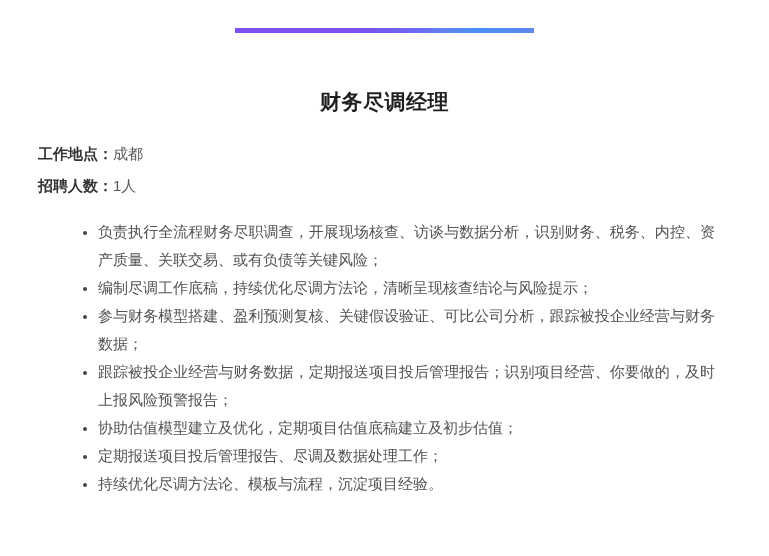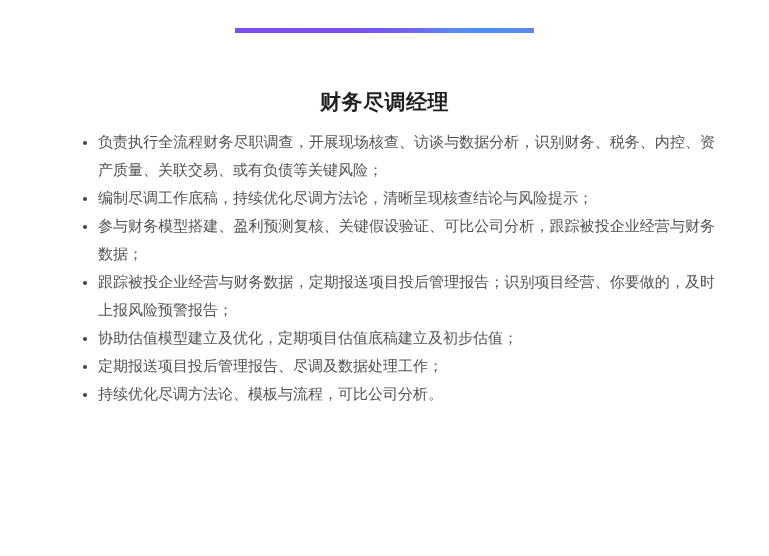--- a/index.html
+++ b/index.html
@@ -70,25 +70,33 @@
 </style>
 </head>
 <body>
 
 <div class="page">
 
   <div class="accent-bar"></div>
 
   <h1 class="job-title">财务尽调经理</h1>
 
+  <div class="info-block">
+    <div class="info-row">
+      <span class="info-label">工作地点：</span><span class="info-value">成都</span>
+    </div>
+    <div class="info-row">
+      <span class="info-label">招聘人数：</span><span class="info-value">1人</span>
+    </div>
+  </div>
 
 
   <ul class="responsibility-list">
     <li>负责执行全流程财务尽职调查，开展现场核查、访谈与数据分析，识别财务、税务、内控、资产质量、关联交易、或有负债等关键风险；</li>
     <li>编制尽调工作底稿，持续优化尽调方法论，清晰呈现核查结论与风险提示；</li>
     <li>参与财务模型搭建、盈利预测复核、关键假设验证、可比公司分析，跟踪被投企业经营与财务数据；</li>
     <li>跟踪被投企业经营与财务数据，定期报送项目投后管理报告；识别项目经营、你要做的，及时上报风险预警报告；</li>
     <li>协助估值模型建立及优化，定期项目估值底稿建立及初步估值；</li>
     <li>定期报送项目投后管理报告、尽调及数据处理工作；</li>
-    <li>持续优化尽调方法论、模板与流程，可比公司分析。</li>
+    <li>持续优化尽调方法论、模板与流程，沉淀项目经验。</li>
   </ul>
 
 </div>
 
 </body></html>

